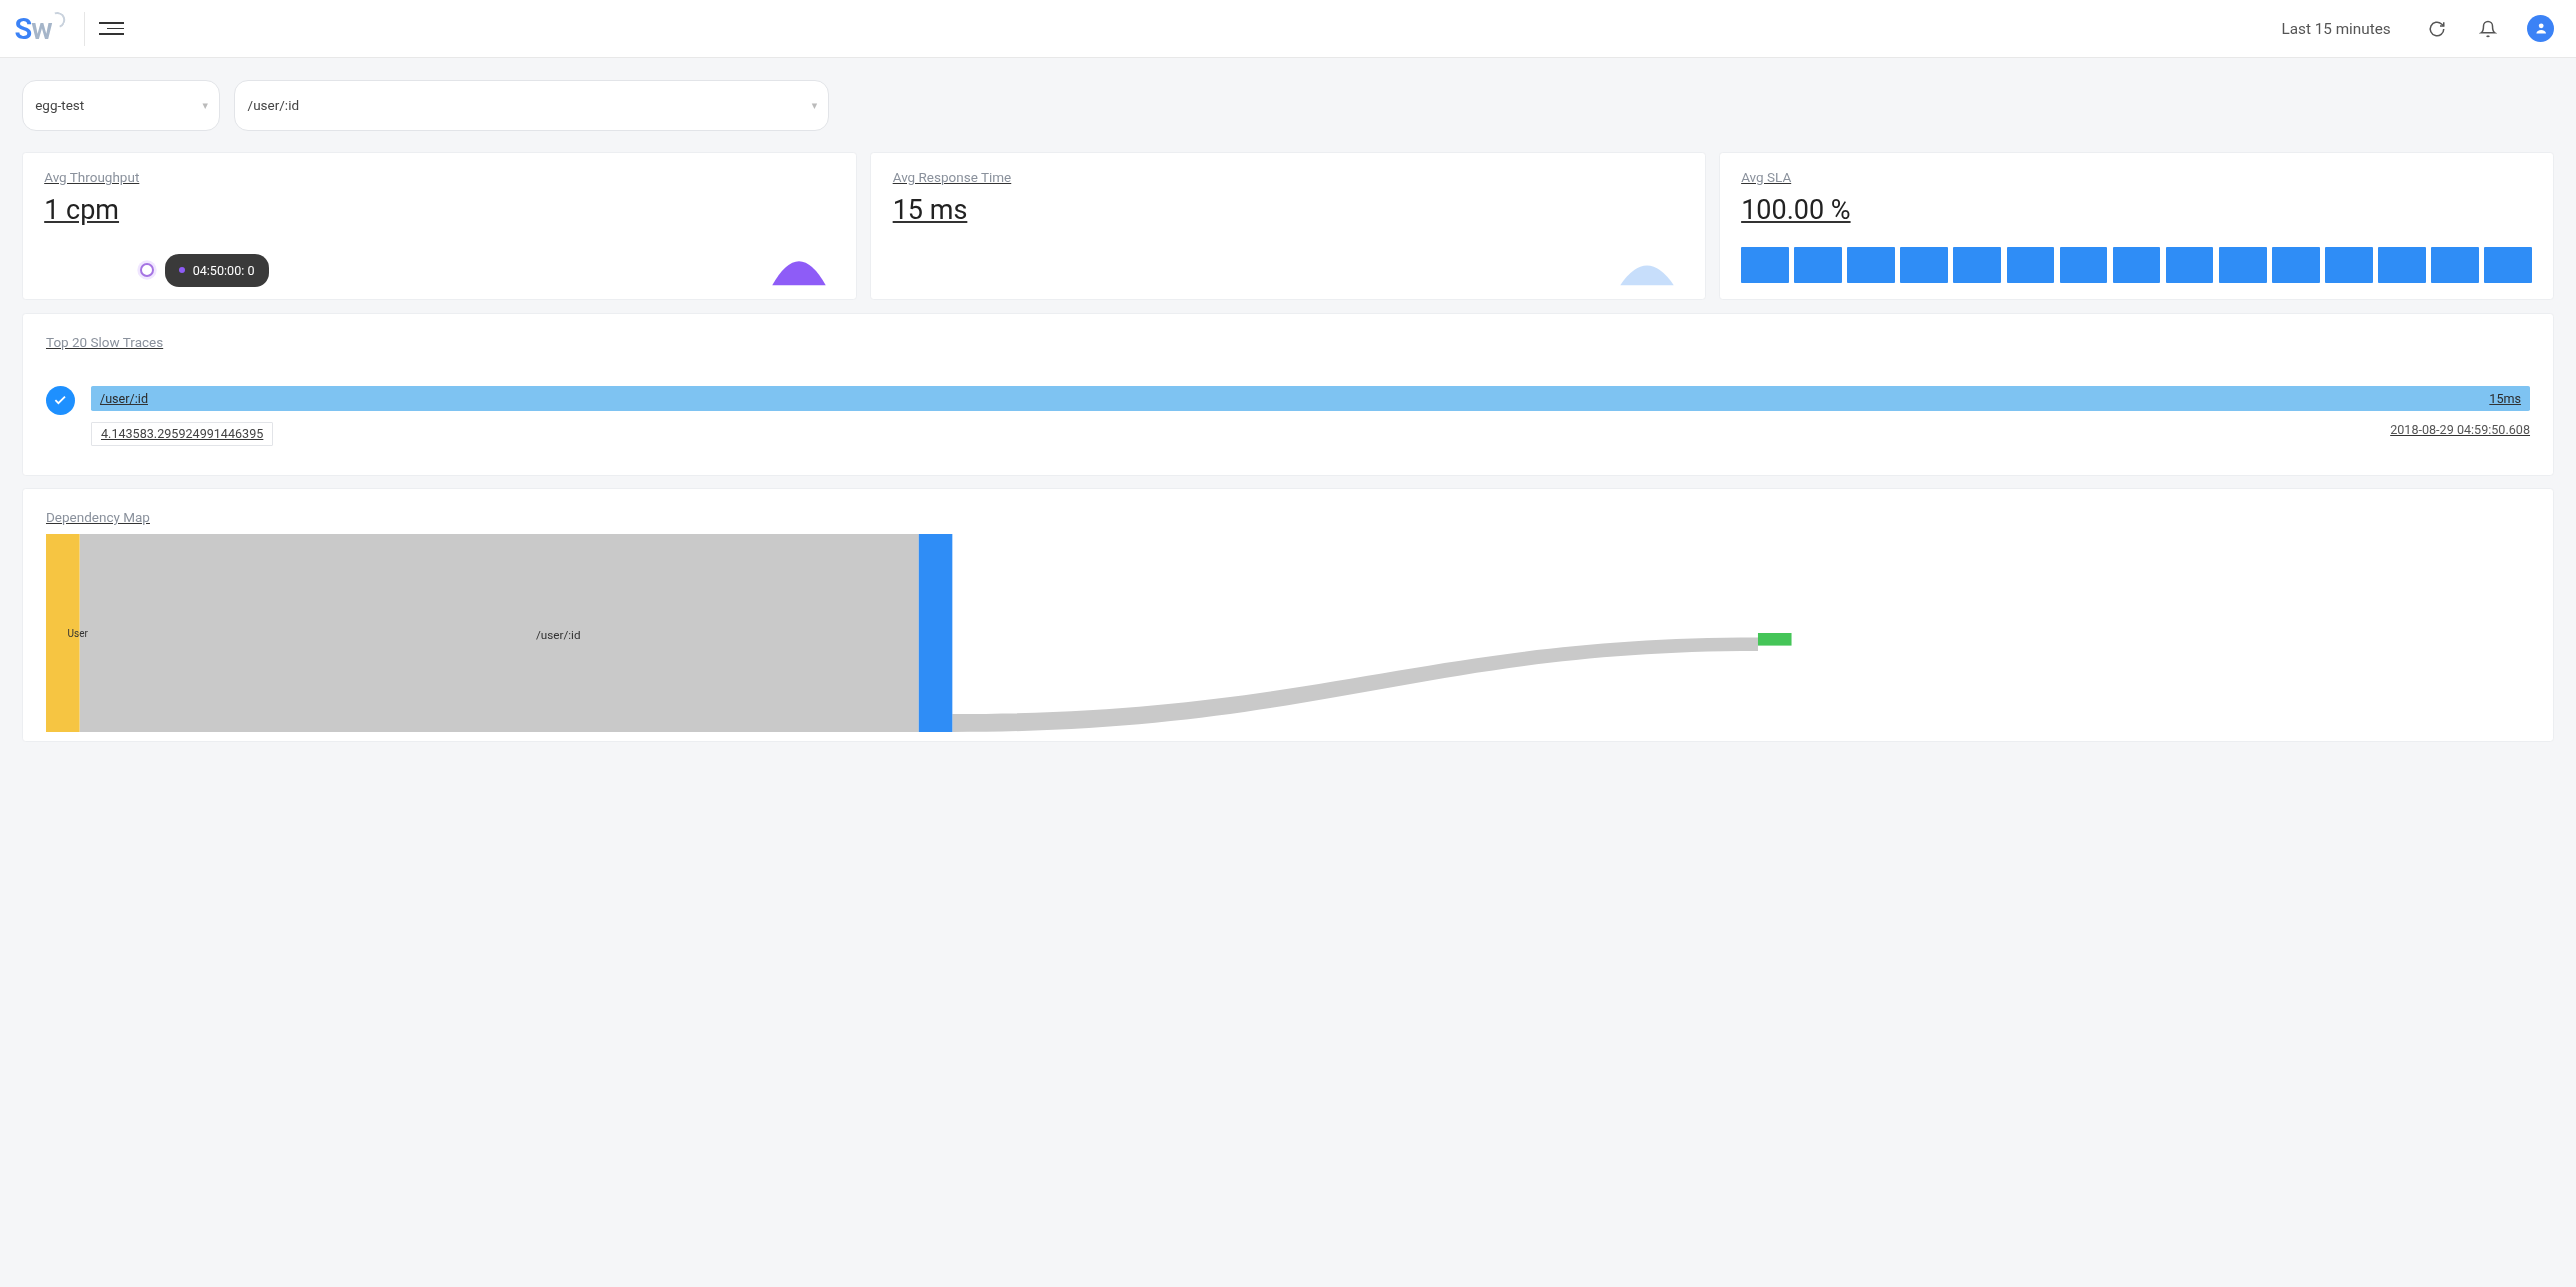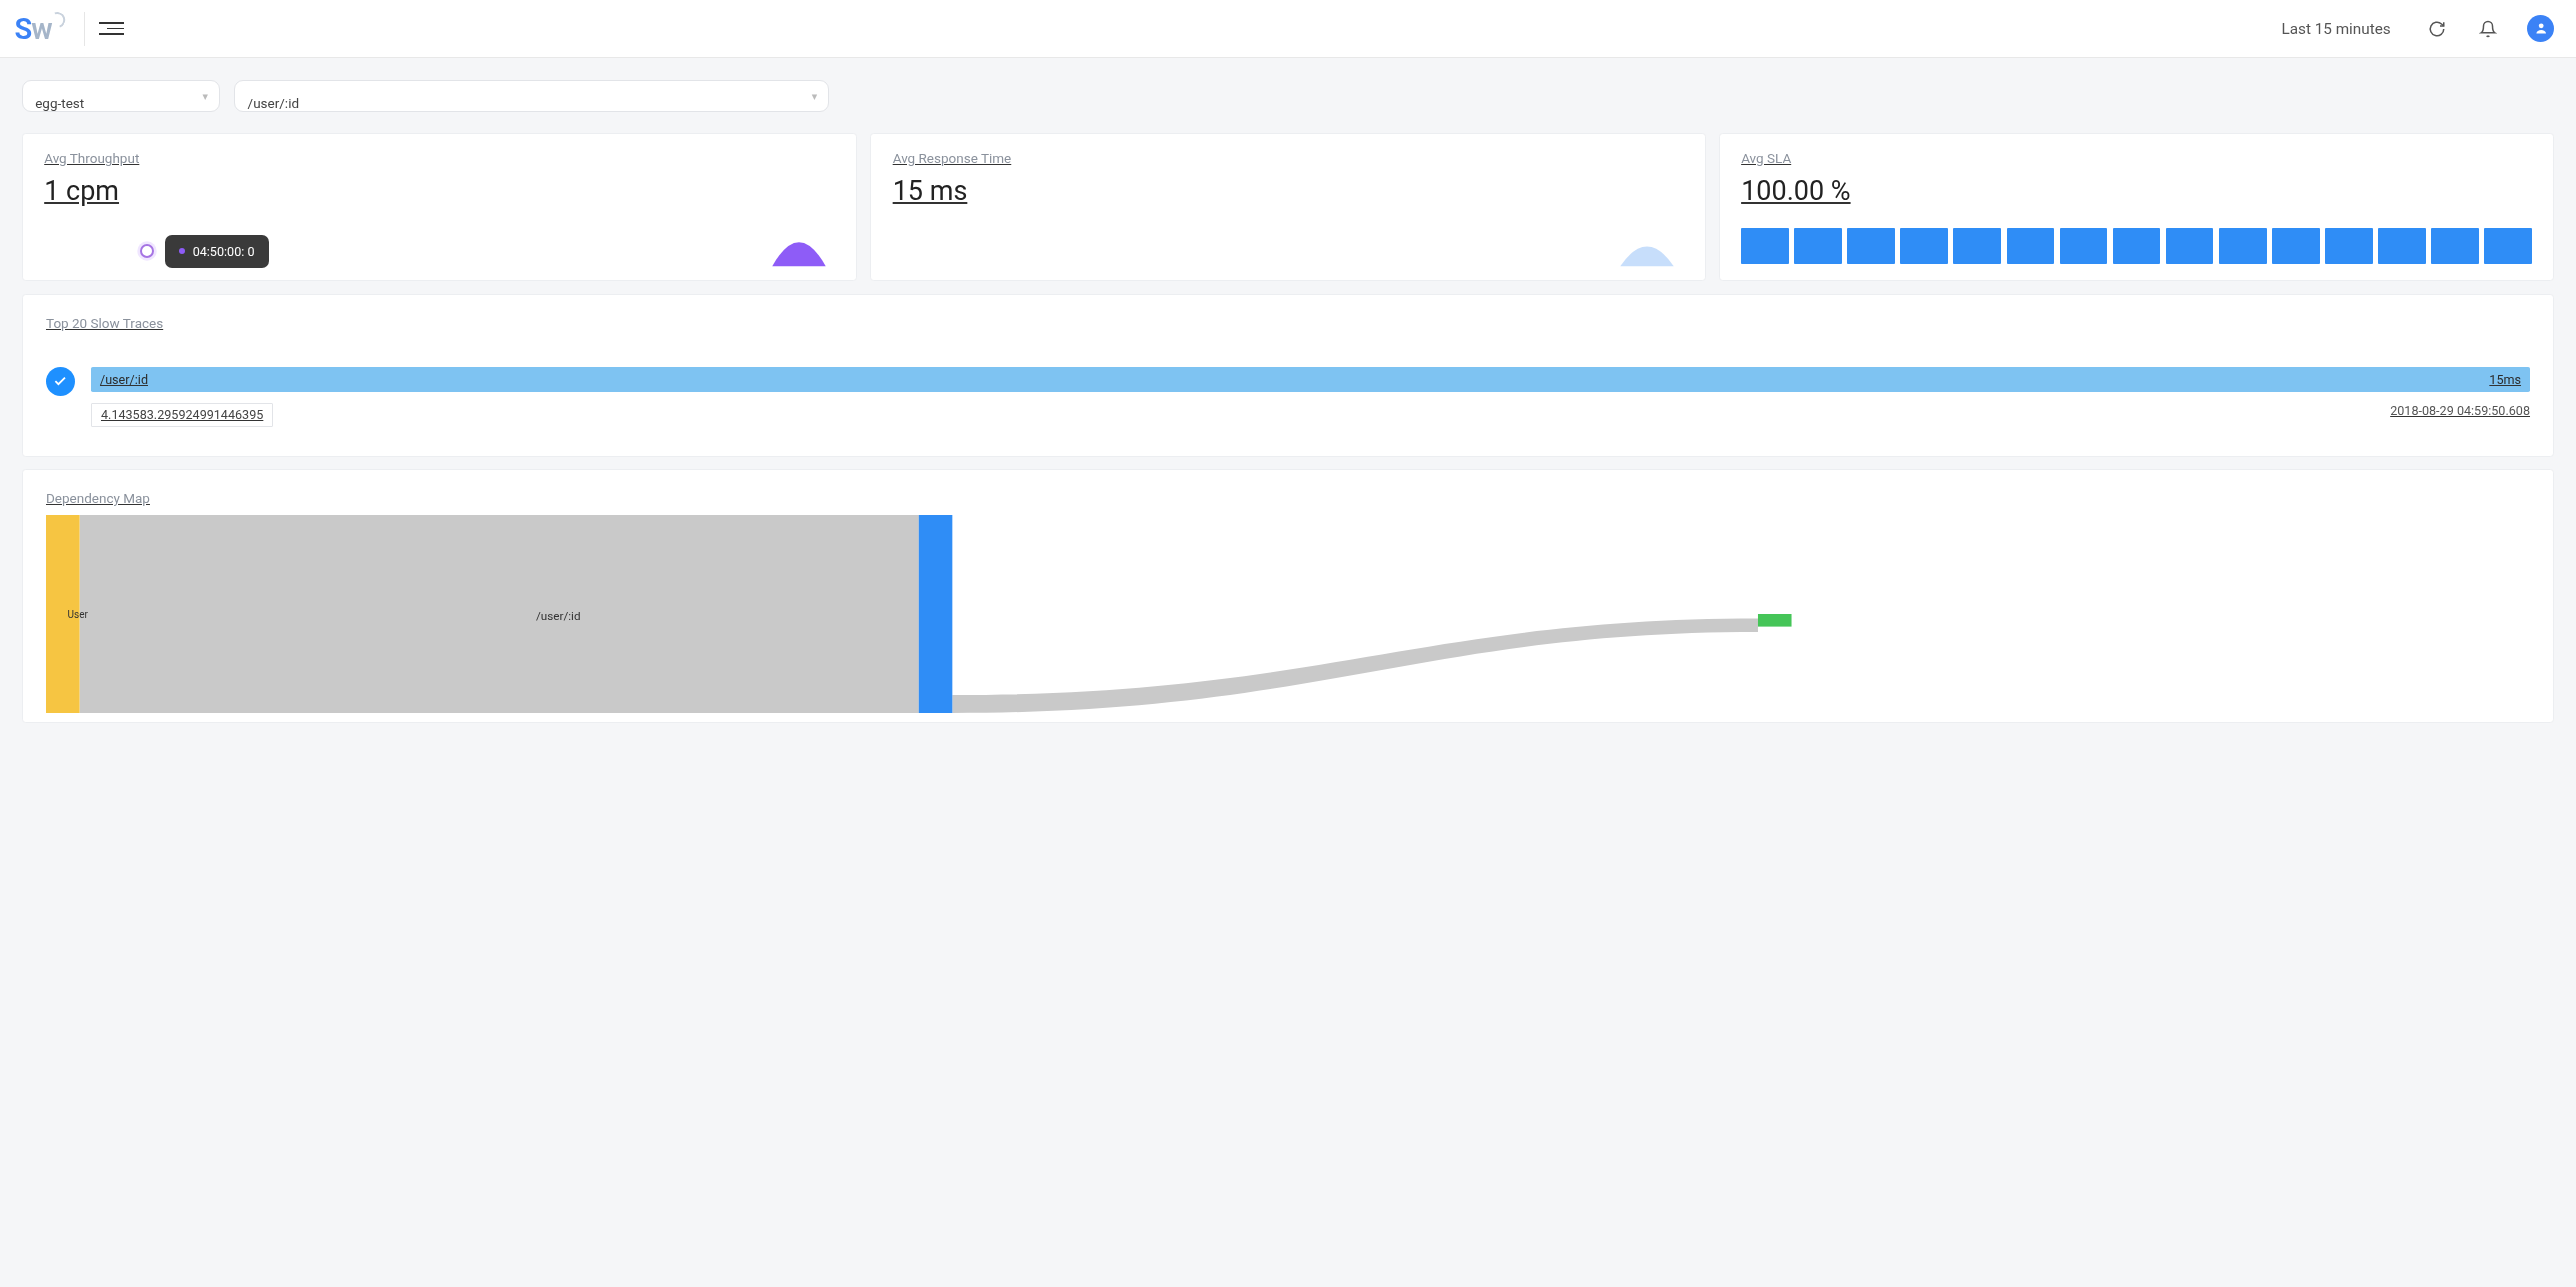--- a/index.html
+++ b/index.html
@@ -58,22 +58,22 @@
     width: 27px; height: 27px; border-radius: 50%; background:#3b82f6;
     display:flex; align-items:center; justify-content:center; color:#fff;
     cursor:pointer; margin-left: 7.2px;
   }
 
   
   .page { padding: 21.6px; }
 
   .selectors { display:flex; gap: 14.4px; margin-bottom: 21.6px; }
   .select {
-    height: 32px; background:#fff; border:0.9px solid #e2e4e8; border-radius:9px;
-    display:flex; align-items:flex-end; padding: 0 32px 0 12.6px;
+    height: 51px; background:#fff; border:0.9px solid #e2e4e8; border-radius:14px;
+    display:flex; align-items:center; padding: 0 32px 0 12.6px;
     font-size: 13.5px; color:#444; position:relative; cursor:pointer;
   }
   .select .chev {
     position:absolute; right:10.8px; top:50%; transform:translateY(-50%);
     color:#bbb; font-size:10.8px;
   }
   .select.app { width: 198px; }
   .select.endpoint { width: 595px; }
 
   
@@ -87,21 +87,21 @@
   .kpi .label { color:#8a919c; font-size:13.5px; margin-bottom:9px; }
   .kpi .value { font-size:27px; font-weight:400; color:#222; }
   .kpi .mini { position:absolute; bottom:12.6px; right:21.6px; }
 
   .donut-wrap { position:absolute; bottom:12.6px; left:117px; display:flex; align-items:center; gap:10.8px; }
   .donut {
     width:14.4px; height:14.4px; border-radius:50%; border:2.7px solid #a574e3; background:#fff;
     box-shadow: 0 0 0 2.7px #f0e6ff;
   }
   .tooltip {
-    background:#3a3a3a; color:#fff; border-radius:7px;
+    background:#3a3a3a; color:#fff; border-radius:14px;
     padding: 9px 14.4px; font-size:12.6px; display:flex; align-items:center; gap:7.2px;
   }
   .tooltip .dot { width:6.3px; height:6.3px; background:#8e5cf7; border-radius:50%; }
 
   .sla-bars { position:absolute; bottom:16px; left:21.6px; right:21.6px; display:flex; gap:5.4px; align-items:flex-end; height:36px; }
   .sla-bars span { flex:1; background:#2f8df6; height:100%; border-radius:0.9px; }
 
   
   .slow-traces { padding: 20px 23.4px 29px; margin-bottom:12.6px; }
   .slow-traces .section-title { color:#8a919c; font-size:13.5px; margin-bottom:36px; }

